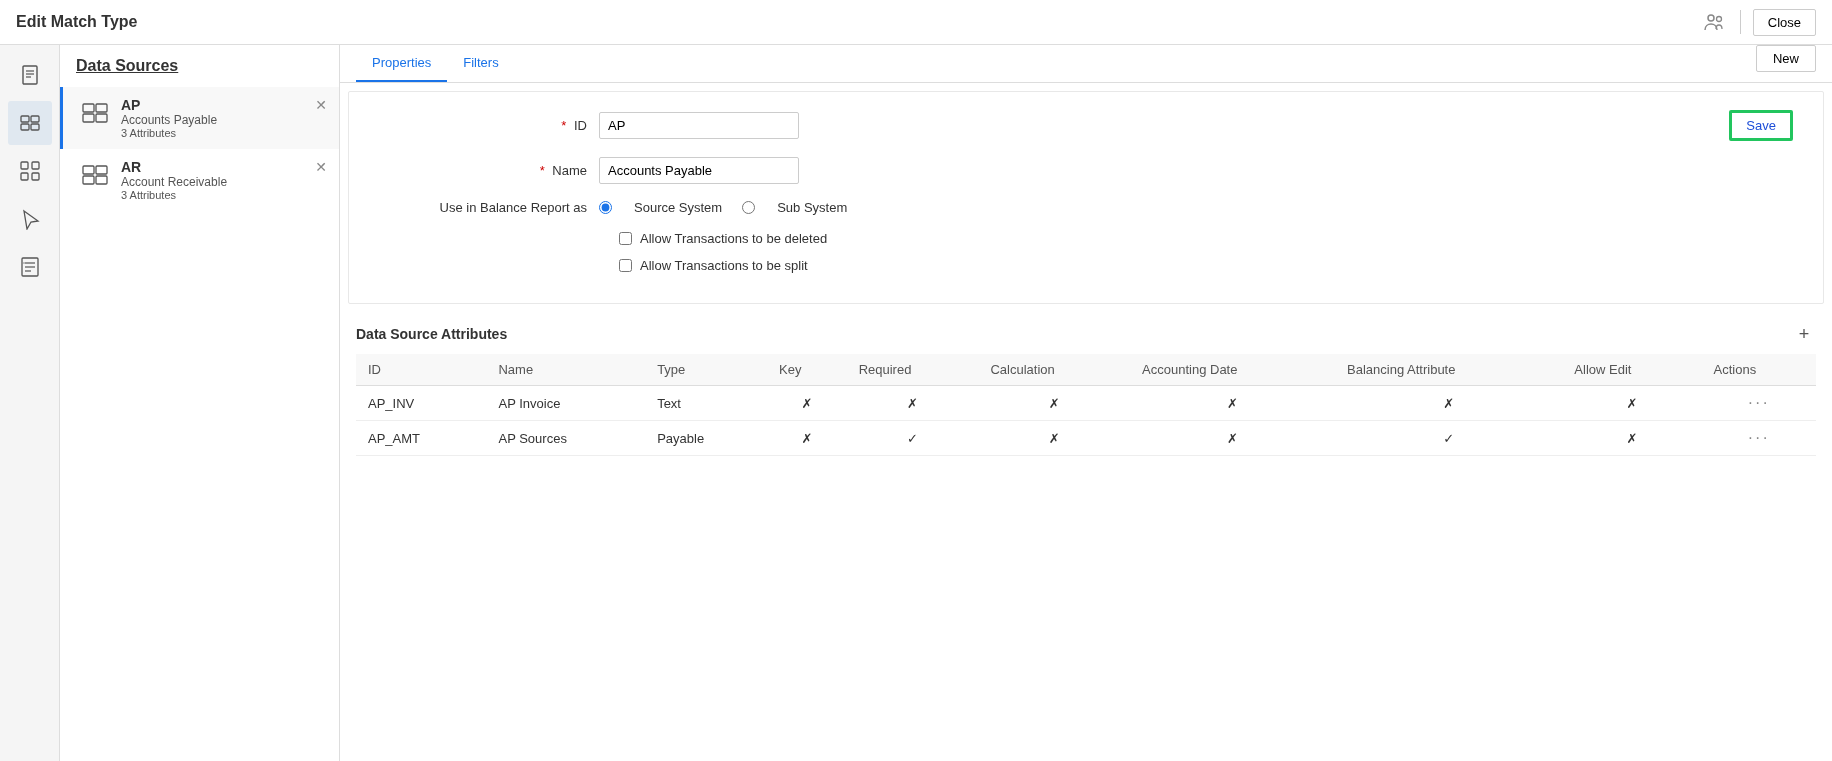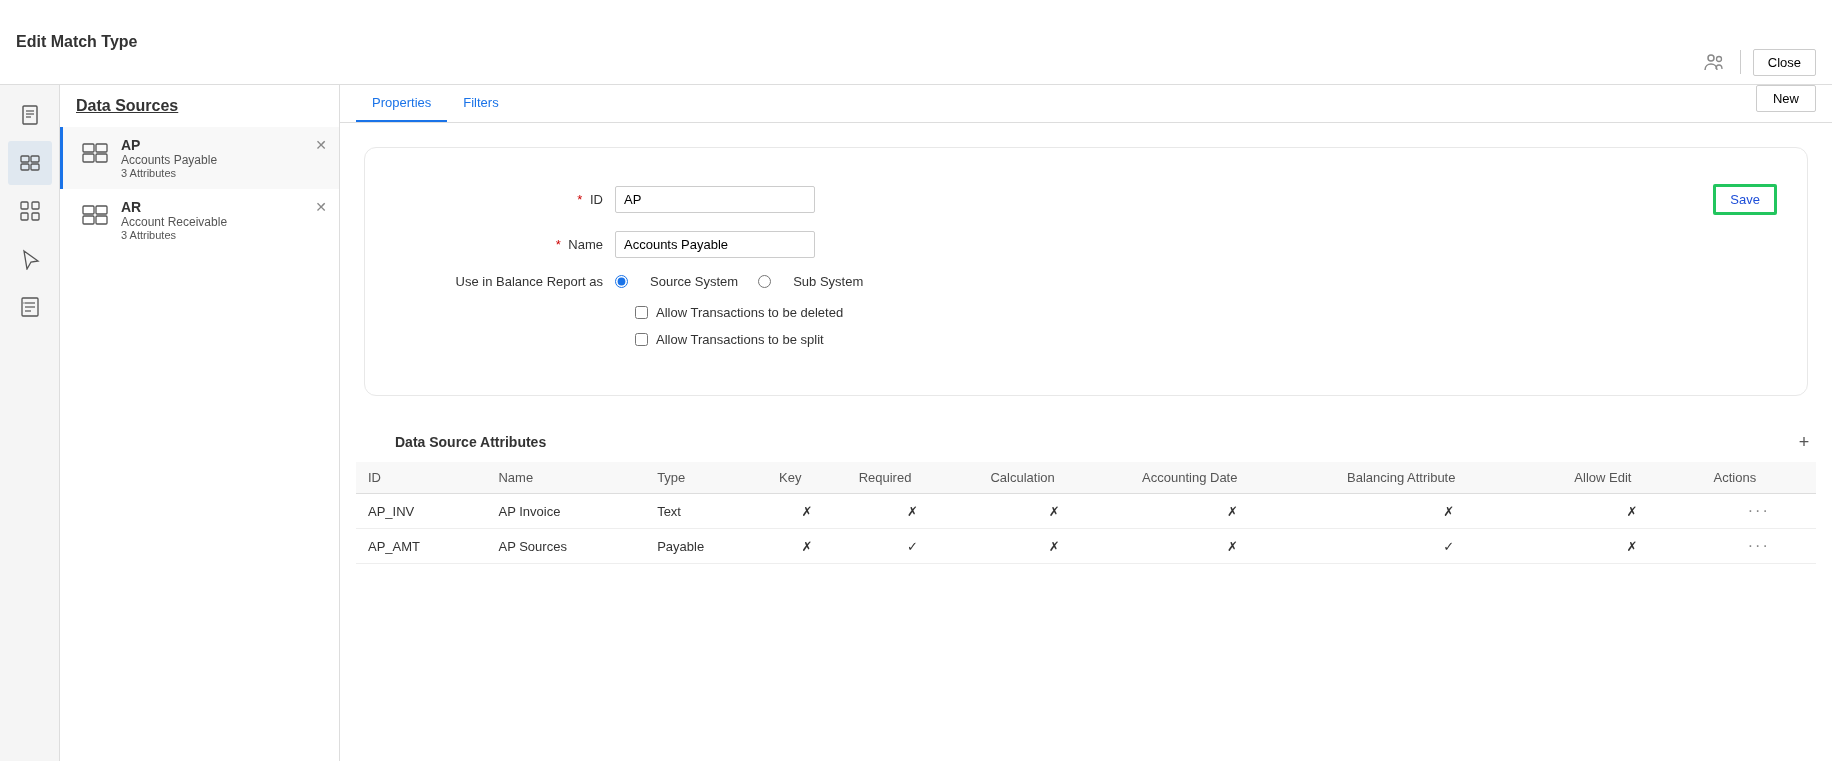--- a/index.html
+++ b/index.html
@@ -3,21 +3,21 @@
   <meta charset="utf-8">
   <style>
     * { box-sizing: border-box; margin: 0; padding: 0; }
     body { font-family: Arial, sans-serif; font-size: 13px; color: #333; background: #f0f0f0; }
 
     .app-container { display: flex; flex-direction: column; height: 761px; background: #fff; }
 
     
     .header { display: flex; align-items: center; justify-content: space-between; padding: 8px 16px; border-bottom: 1px solid #ddd; background: #fff; }
     .header-title { font-size: 16px; font-weight: bold; color: #333; }
-    .header-right { display: flex; align-items: center; gap: 12px; margin-top: 40px; }
+    .header-right { display: flex; align-items: center; gap: 12px; }
     .header-user-icon { width: 28px; height: 28px; display: flex; align-items: center; justify-content: center; color: #888; }
     .header-divider { width: 1px; height: 24px; background: #ccc; }
     .btn-close { padding: 5px 14px; border: 1px solid #ccc; background: #fff; cursor: pointer; font-size: 13px; border-radius: 2px; }
 
     
     .main-layout { display: flex; flex: 1; overflow: hidden; }
 
     
     .sidebar-icons { width: 60px; background: #f5f5f5; border-right: 1px solid #ddd; display: flex; flex-direction: column; align-items: center; padding-top: 8px; gap: 4px; }
     .sidebar-icon-item { width: 44px; height: 44px; display: flex; align-items: center; justify-content: center; cursor: pointer; border-radius: 3px; color: #555; }
@@ -38,39 +38,39 @@
 
     
     .content-area { flex: 1; overflow-y: auto; padding: 0; position: relative; }
 
     
     .tabs { display: flex; border-bottom: 1px solid #ddd; padding: 0 16px; background: #fff; }
     .tab { padding: 10px 16px; cursor: pointer; font-size: 13px; color: #1a73e8; border-bottom: 2px solid transparent; }
     .tab.active { border-bottom: 2px solid #1a73e8; color: #1a73e8; }
 
     
-    .properties-form { padding: 36px 30px; border: 1px solid #e8e8e8; margin: 24px; border-radius: 12px; background: #fff; }
+    .properties-form { padding: 18px 30px; border: 1px solid #e8e8e8; margin: 8px; border-radius: 2px; background: #fff; }
     .form-row { display: flex; align-items: center; margin-bottom: 16px; }
     .form-label { text-align: right; width: 220px; padding-right: 12px; font-size: 13px; color: #333; flex-shrink: 0; }
     .required-star { color: #c00; margin-right: 4px; }
     .form-input { border: 1px solid #ccc; padding: 5px 8px; font-size: 13px; width: 200px; border-radius: 2px; }
     .form-save-btn { margin-left: auto; padding: 5px 14px; border: 3px solid #22c55e; background: #fff; cursor: pointer; font-size: 13px; border-radius: 2px; color: #1d4ed8; }
 
     .radio-group { display: flex; align-items: center; gap: 20px; }
     .radio-option { display: flex; align-items: center; gap: 22px; cursor: pointer; }
     .radio-option input[type="radio"] { cursor: pointer; accent-color: #1a73e8; }
 
     .checkbox-row { display: flex; align-items: center; margin-bottom: 12px; padding-left: 240px; }
     .checkbox-row input[type="checkbox"] { margin-right: 8px; cursor: pointer; }
     .checkbox-label { font-size: 13px; }
 
     
     .attributes-section { margin: 0 16px 16px; }
     .attributes-header { display: flex; align-items: center; justify-content: space-between; padding: 10px 0 8px; }
-    .attributes-title { font-weight: bold; font-size: 14px; margin-left: 39px; }
+    .attributes-title { font-weight: bold; font-size: 14px; }
     .add-attr-btn { width: 24px; height: 24px; display: flex; align-items: center; justify-content: center; cursor: pointer; color: #555; font-size: 18px; border: none; background: none; }
 
     
     .attr-table { width: 100%; border-collapse: collapse; font-size: 13px; }
     .attr-table thead tr { background: #f8f8f8; }
     .attr-table th { padding: 8px 12px; text-align: left; font-weight: normal; border-bottom: 1px solid #ddd; color: #555; white-space: nowrap; }
     .attr-table td { padding: 8px 12px; border-bottom: 1px solid #eee; vertical-align: middle; }
     .dots-btn { cursor: pointer; color: #888; letter-spacing: 2px; font-size: 16px; }
 
     

